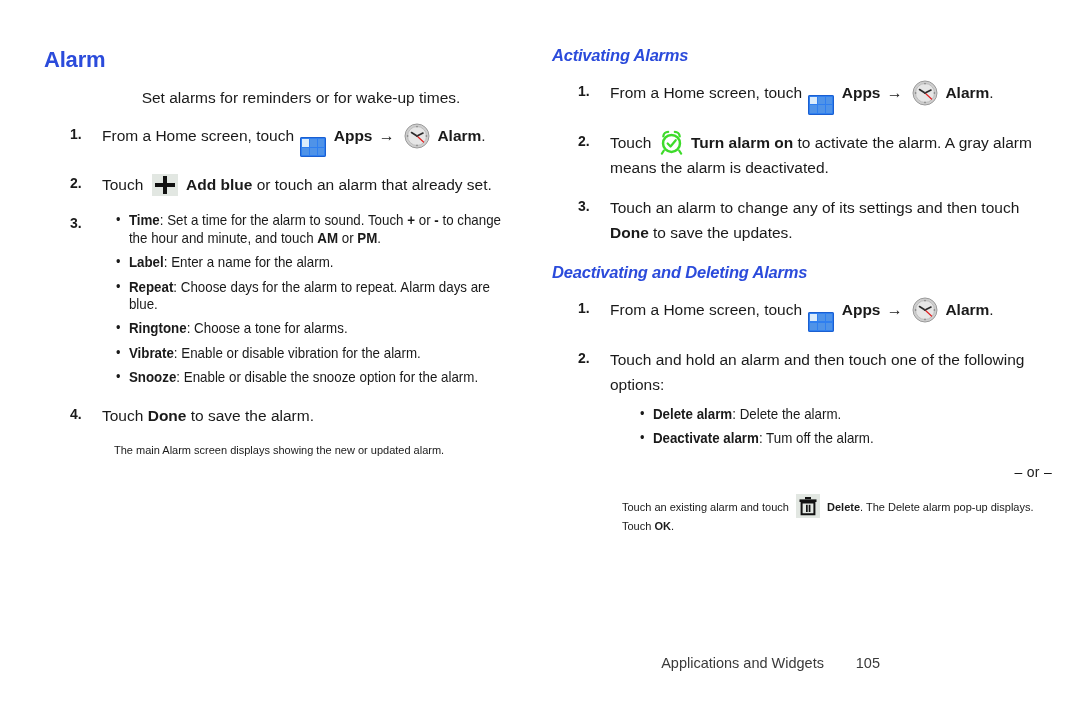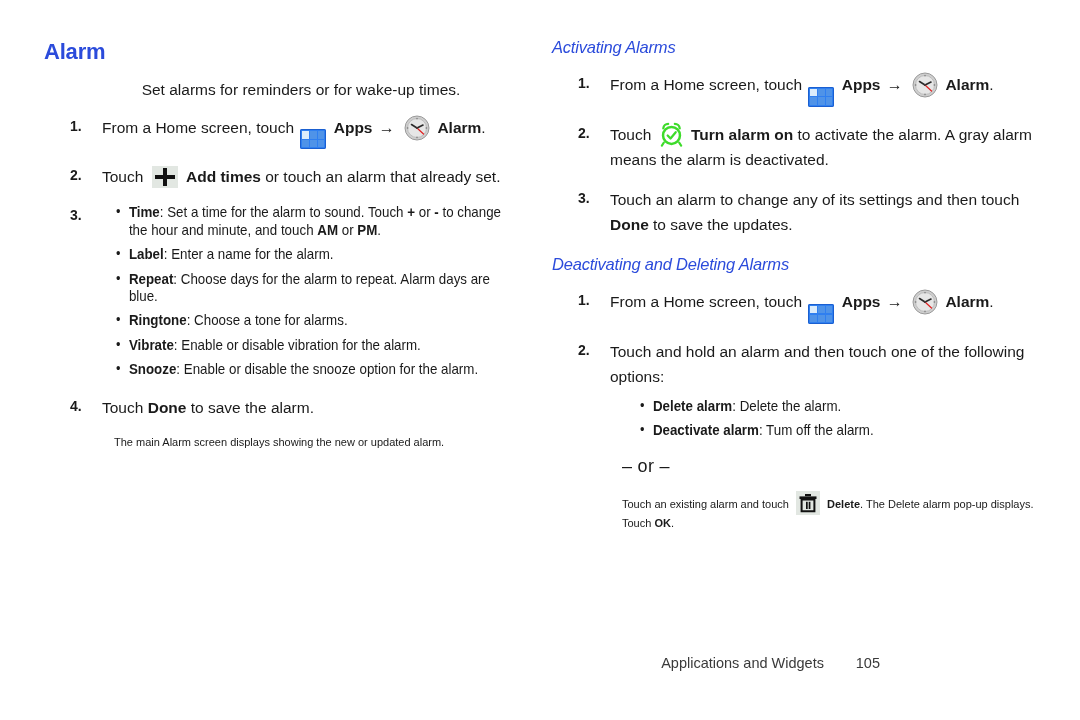--- a/index.html
+++ b/index.html
@@ -14,38 +14,38 @@
     color: #1a1a1a;
     overflow: hidden;
   }
   .page {
     position: relative;
     width: 1080px;
     height: 720px;
   }
   .col {
     position: absolute;
-    top: 0;
+    top: 8px;
     width: 500px;
   }
   .col-left  { left: 44px; }
   .col-right { left: 552px; }
 
   
   .h1 {
     color: #2b4bdb;
     font-weight: bold;
     font-size: 22px;
     letter-spacing: -0.2px;
     margin: 40px 0 0 0;
     line-height: 1.1;
   }
   .h2 {
     color: #2b4bdb;
-    font-weight: normal;
+    font-weight: bold;
     font-style: italic;
     font-size: 16.5px;
     letter-spacing: -0.2px;
     margin: 18px 0 0 0;
     line-height: 1.15;
   }
   .h2.first { margin-top: 38px; }
 
   
   .lead {
@@ -68,22 +68,23 @@
     font-weight: bold;
     font-size: 14px;
   }
   .cont {
     margin: 14px 0 0 70px;
     font-size: 11px;
     line-height: 1.62;
   }
   .orsep {
     margin: 16px 0 0 70px;
-    font-size: 18px;
+    font-size: 14px;
     letter-spacing: 0.3px;
+    text-align: right;
   }
   .bullets {
     list-style: none;
     margin: 9px 0 16px 0;
     padding: 0 0 0 14px;
   }
   .bullets li {
     position: relative;
     padding-left: 14px;
     margin-bottom: 7px;
@@ -237,21 +238,21 @@
         <line x1="13" y1="13" x2="19.5" y2="19" stroke="#e02020" stroke-width="1.2" stroke-linecap="round"></line>
         <circle cx="13" cy="13" r="1.1" fill="#3a3a3a"></circle>
       </svg>
       <b>Alarm</b><span>.</span>
     </div>
 
     <div class="step">
       <span class="num">2.</span>
       <span>Touch</span>
       <span class="ic icon-plus"></span>
-      <b>Add times</b>
+      <b>Add blue</b>
       <span>or touch an alarm that already set.</span>
     </div>
 
     <div class="step">
       <span class="num">3.</span>
       <ul class="bullets">
         <li>
           <b>Time</b><span>: Set a time for the alarm to sound. Touch </span><b>+</b><span> or </span><b>-</b><span> to change the hour and minute, and touch </span><b>AM</b><span> or </span><b>PM</b><span>.</span>
         </li>
         <li>

